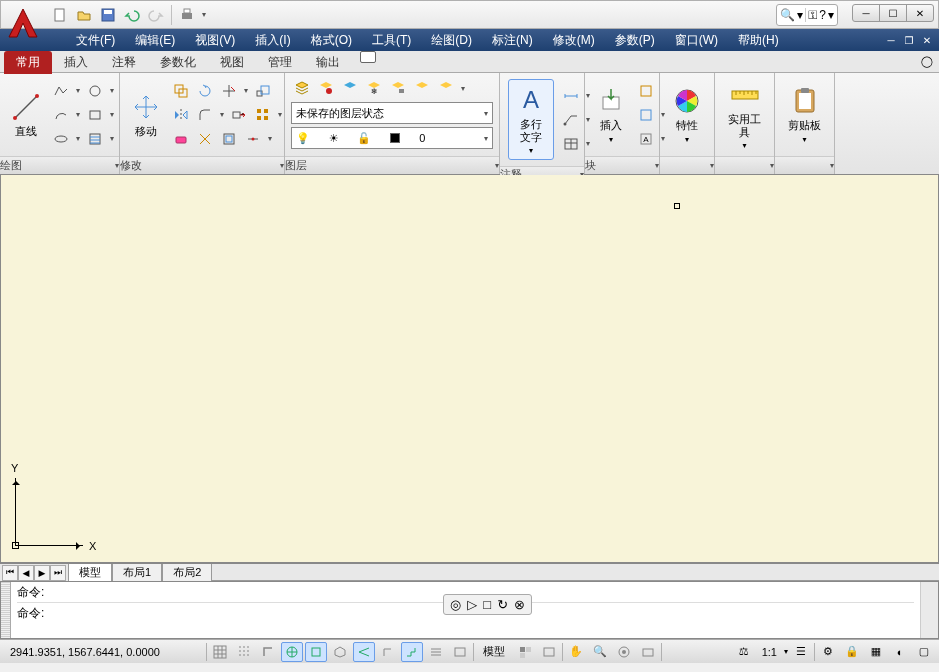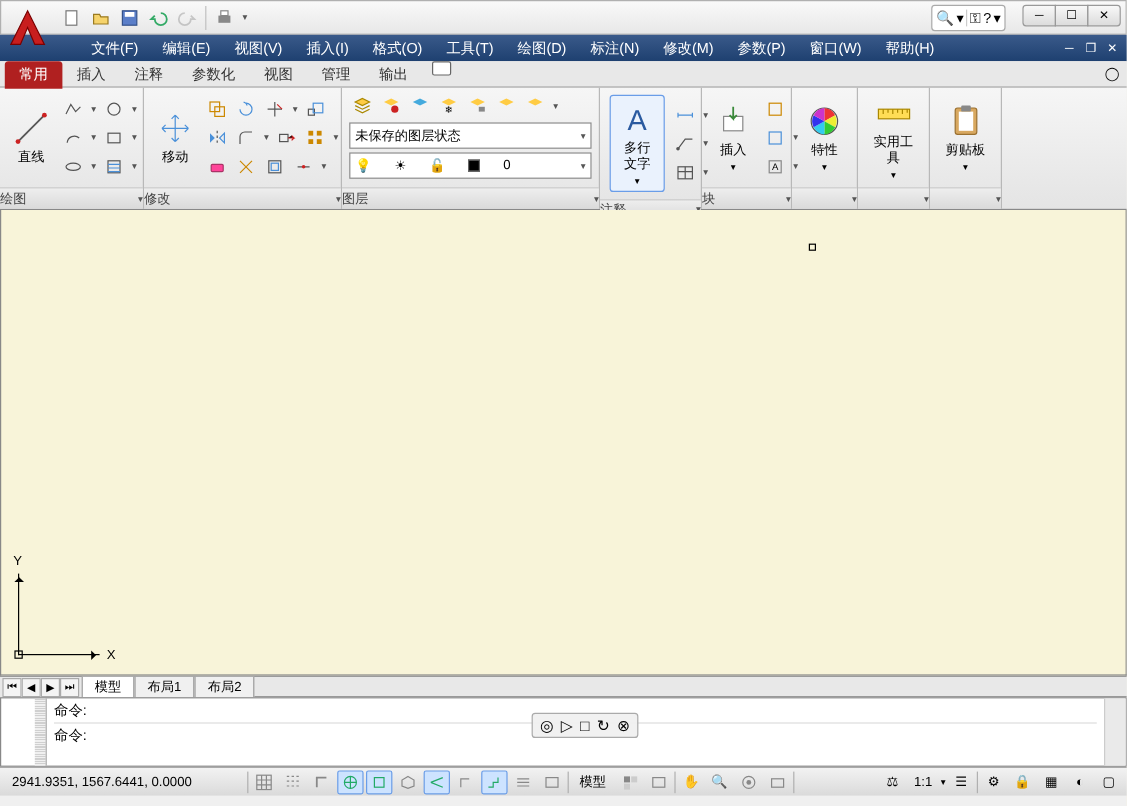--- a/index.html
+++ b/index.html
@@ -54,21 +54,21 @@
 .ucs-ylabel { position:absolute; left:-4px; top:-84px; font-size:11px; }
 .ucs-xlabel { position:absolute; left:74px; bottom:-6px; font-size:11px; }
 
 .layout-tabs { height:18px; background:#e8e8e8; border-top:1px solid #888; display:flex; align-items:center; font-size:11px; }
 .lt-nav { display:flex; padding:0 2px; gap:0; }
 .lt-navbtn { width:16px; height:16px; display:flex; align-items:center; justify-content:center; border:1px solid #aaa; background:#f4f4f4; font-size:9px; cursor:pointer; }
 .lt-tab { padding:1px 10px; border:1px solid #999; border-top:none; background:#f0f0f0; cursor:pointer; }
 .lt-tab.active { background:#fff; }
 .lt-rest { flex:1; border-bottom:1px solid #999; height:100%; }
 
-.cmdwindow { height:58px; background:#fff; border:1px solid #888; display:flex; position:relative;padding-left:28px; }
+.cmdwindow { height:58px; background:#fff; border:1px solid #888; display:flex; position:relative; }
 .cmd-grip { width:10px; background:repeating-linear-gradient(#d0d0d0,#d0d0d0 1px,#f0f0f0 1px,#f0f0f0 2px); border-right:1px solid #aaa; }
 .cmd-text { flex:1; padding:2px 6px; font-family:"Courier New",monospace; font-size:12px; line-height:1.35; }
 .cmd-scroll { width:18px; background:#eaeaea; border-left:1px solid #ccc; }
 .cmd-float { position:absolute; left:442px; top:12px; background:rgba(240,240,240,.95); border:1px solid #aaa; border-radius:3px; padding:2px 6px; display:flex; gap:6px; font-size:13px; }
 
 .statusbar { height:24px; background:linear-gradient(#f2f2f2,#dadada); border-top:1px solid #aaa; display:flex; align-items:center; font-size:11px; padding:1px 4px; gap:2px; }
 .coords { min-width:200px; padding:0 6px; }
 .sb-sep { width:1px; height:18px; background:#b0b0b0; }
 .sb-btn { width:22px; height:20px; display:flex; align-items:center; justify-content:center; border:1px solid transparent; cursor:pointer; border-radius:2px; }
 .sb-btn.on { background:#cde3ff; border-color:#6a9de8; }

